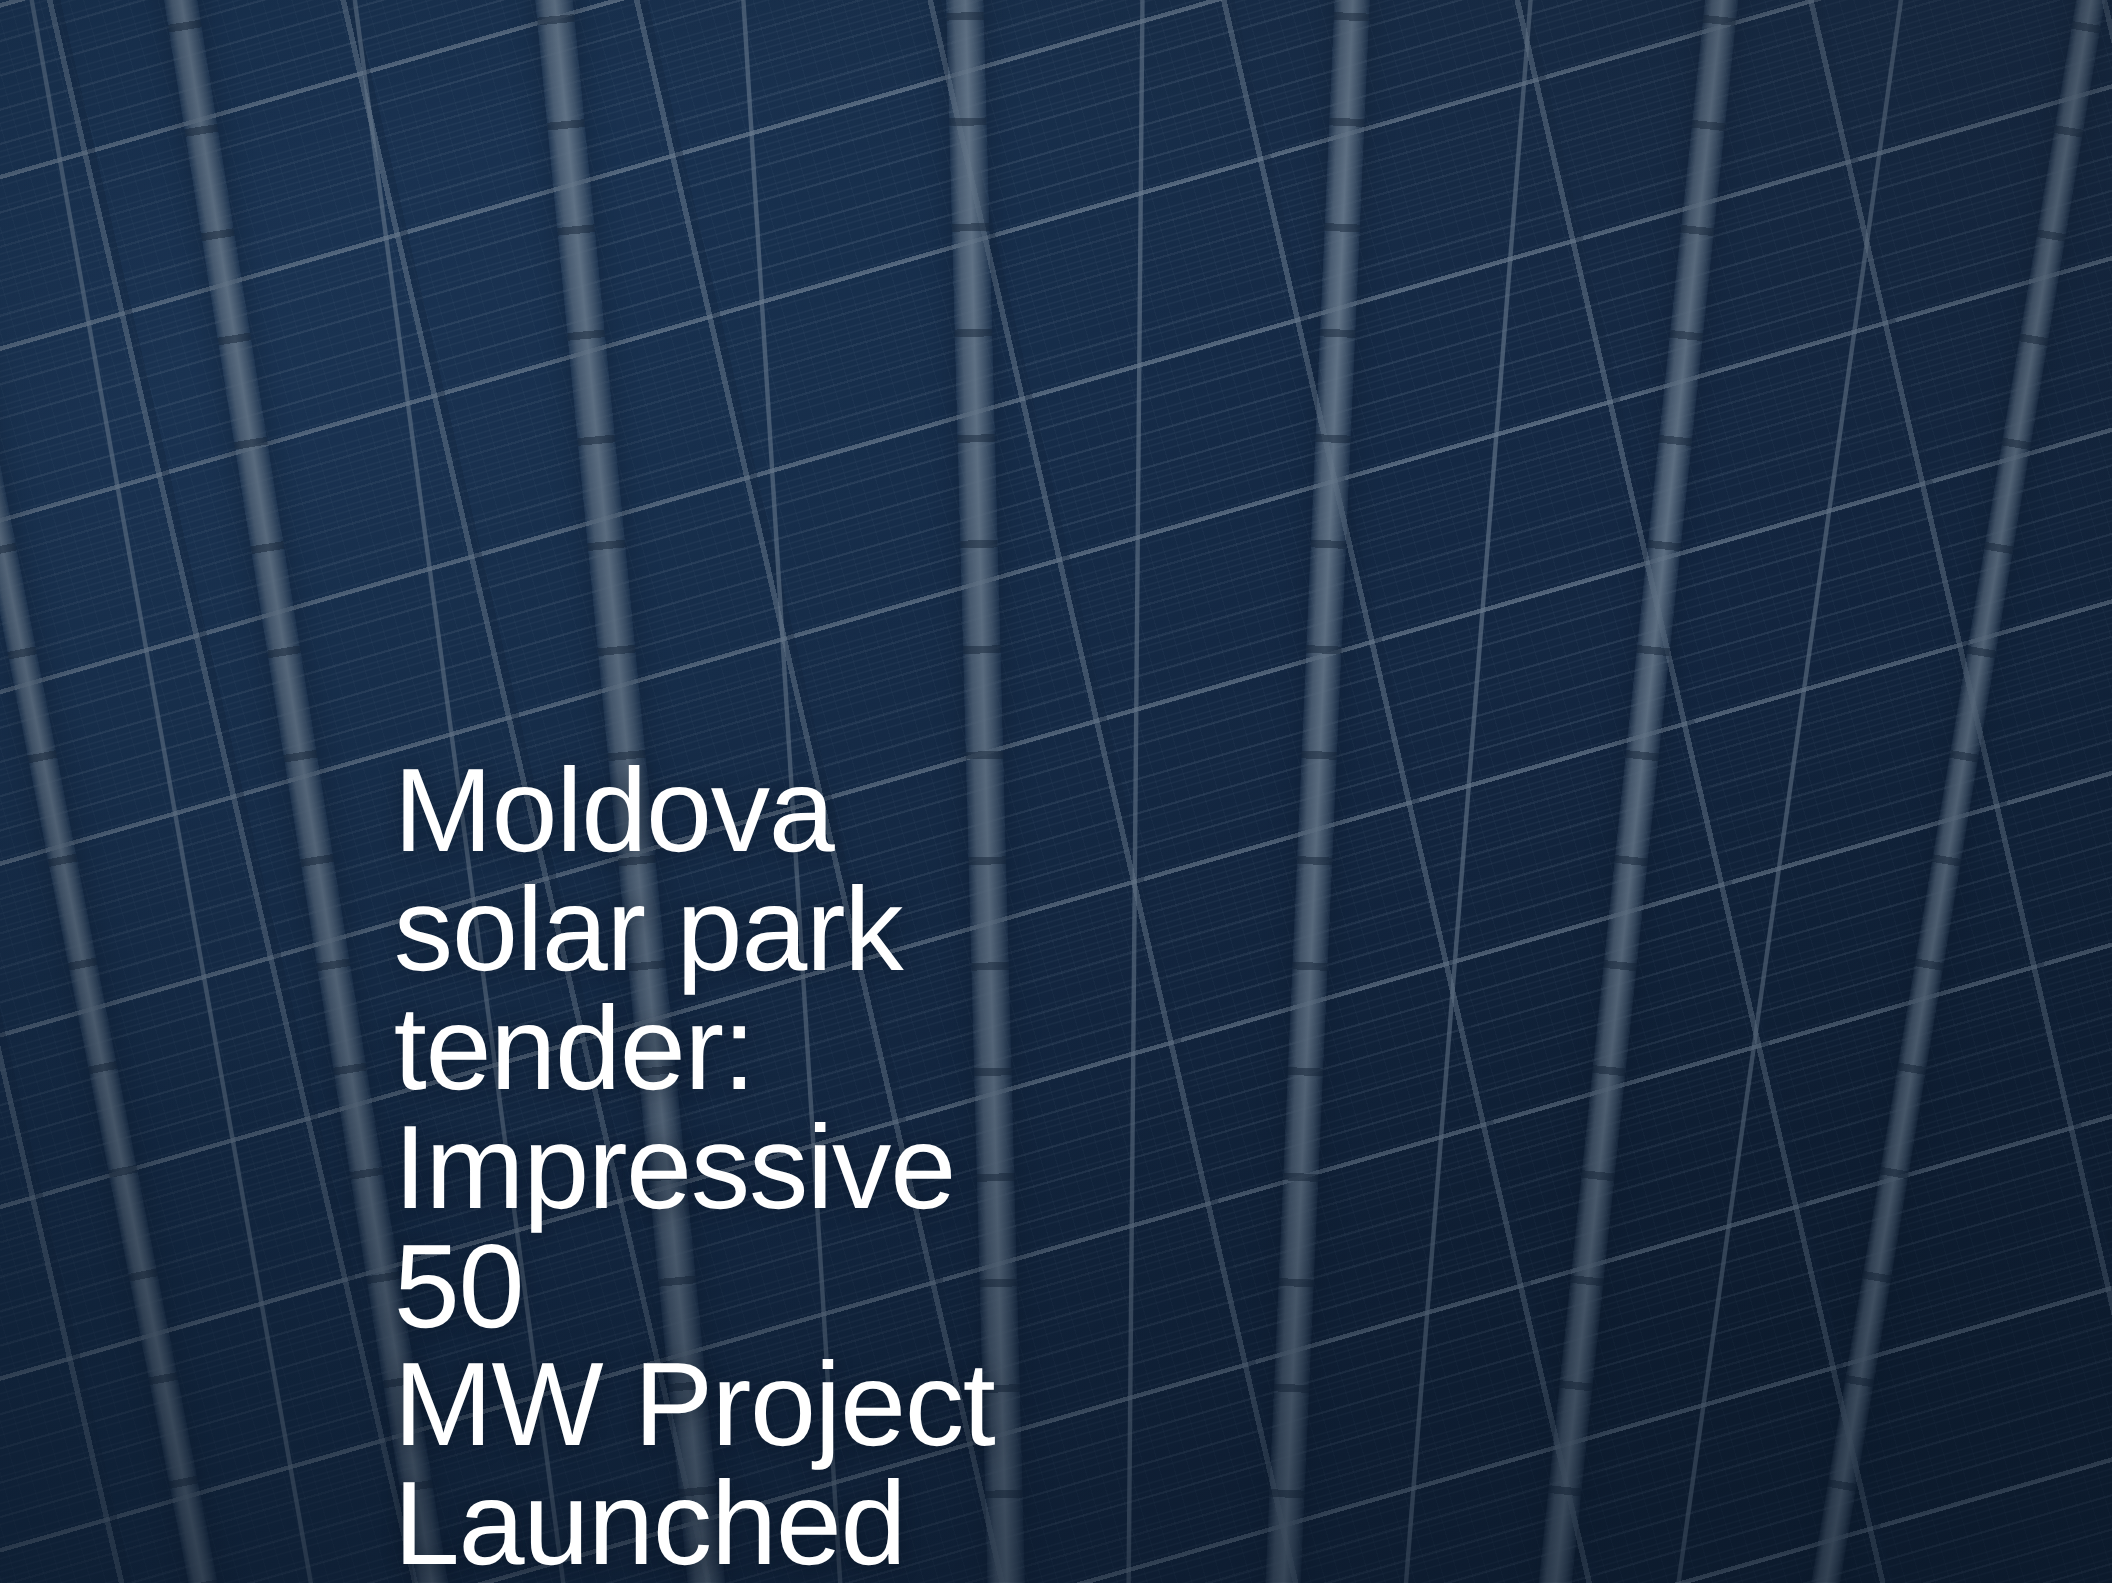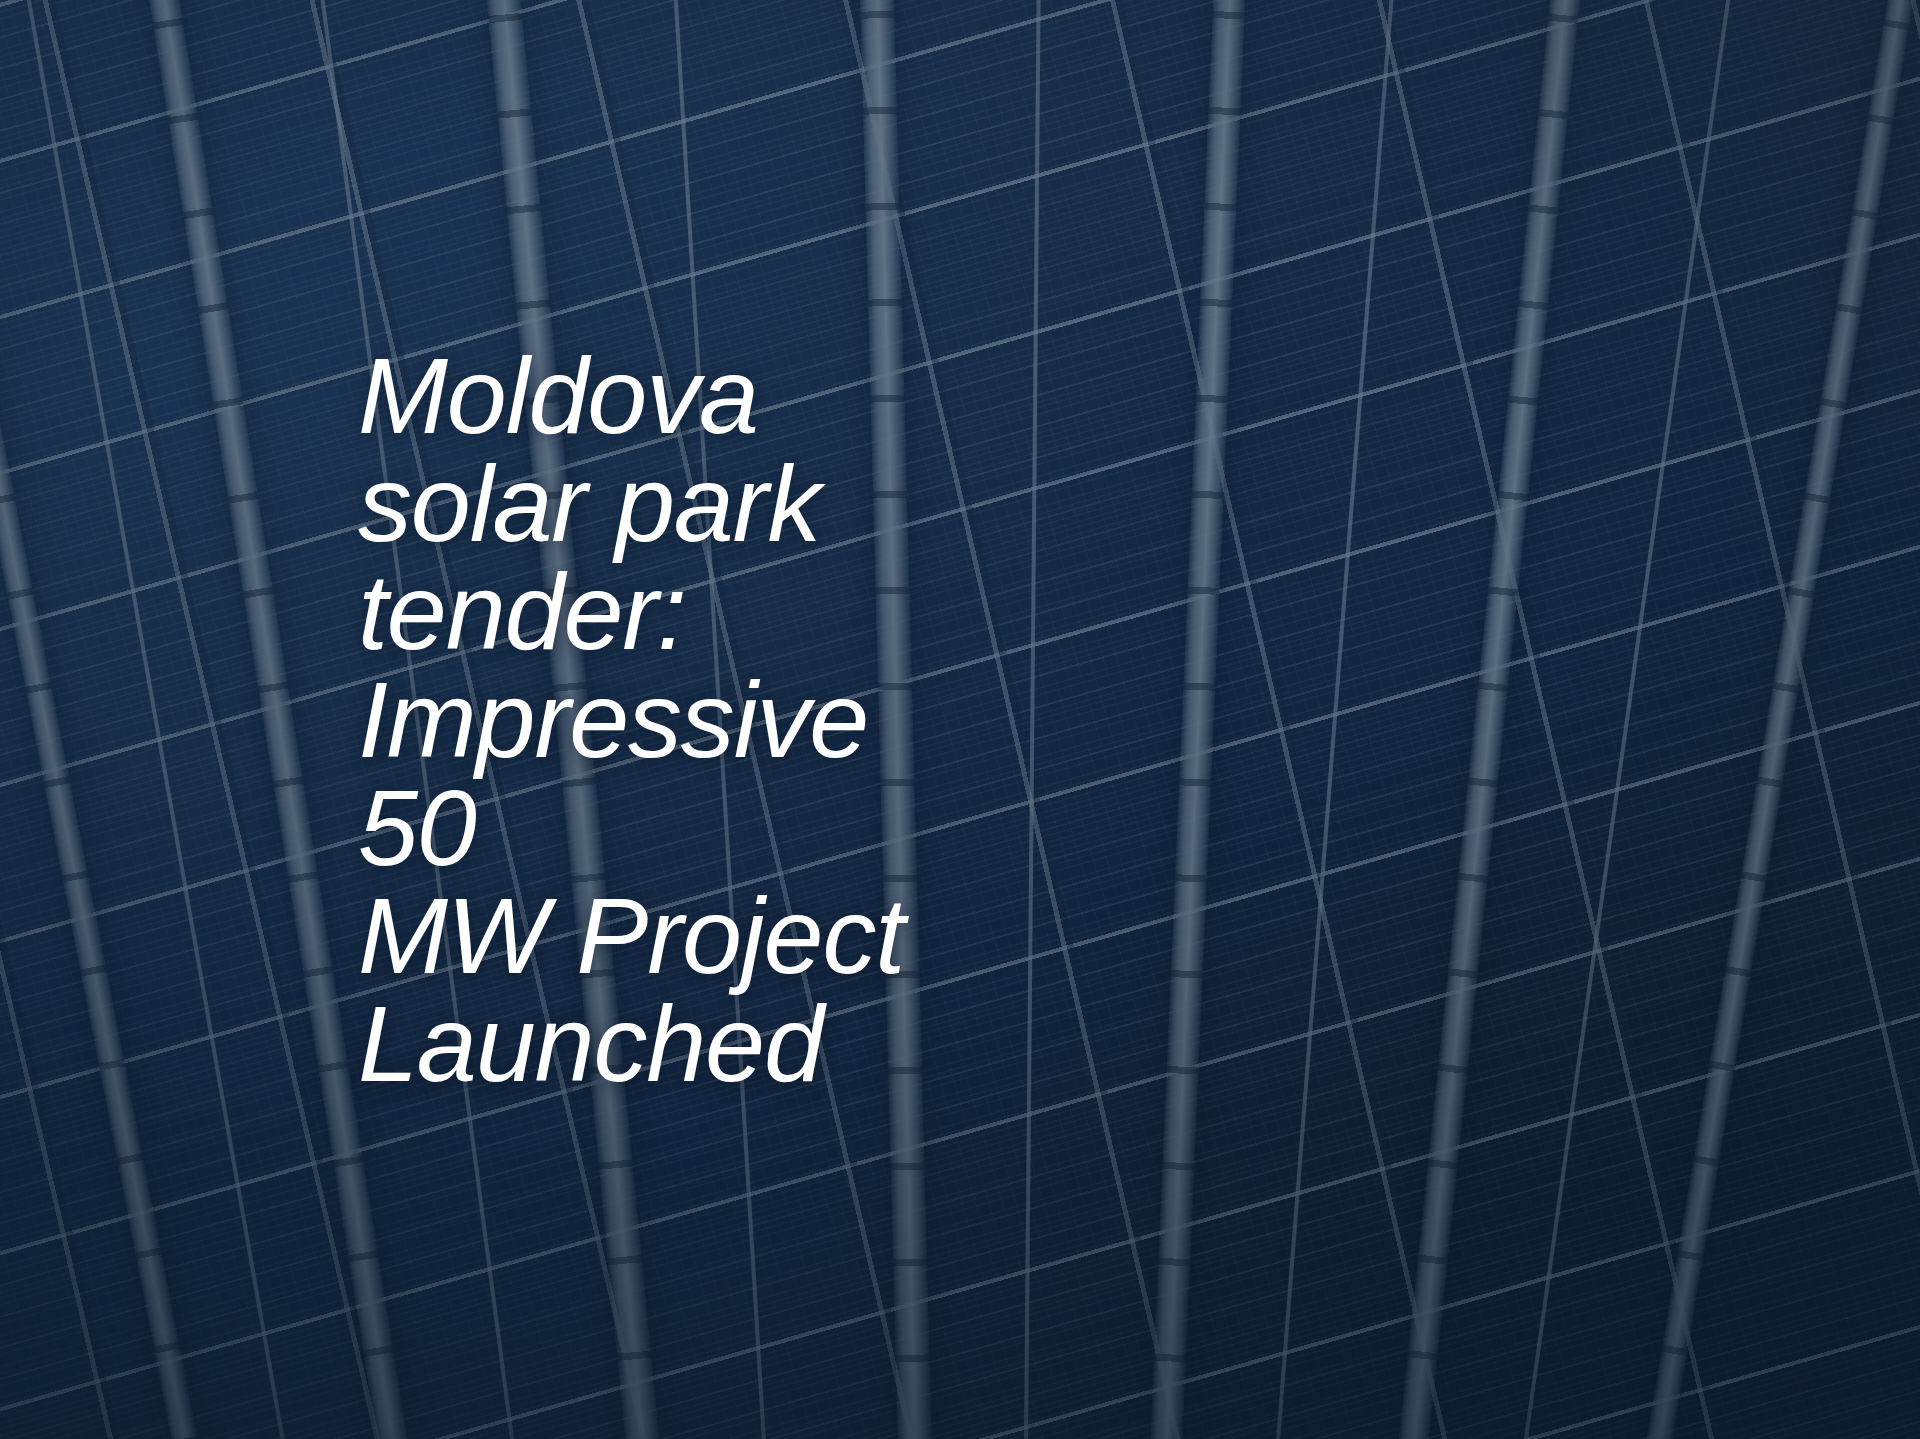--- a/index.html
+++ b/index.html
@@ -169,23 +169,22 @@
     position:absolute;
     inset:0;
     background:rgba(12,28,48,0.46);
   }
 
   
   .overlay {
     position:absolute;
     inset:0;
     display:flex;
-    align-items:center;
+    align-items:flex-end;
     justify-content:flex-start;
-    font-style:italic;
   }
 
   .title-block {
     padding-left:358px;
     padding-right:200px;
     max-width:1200px;
   }
 
   .hero-title {
     color:#ffffff;

